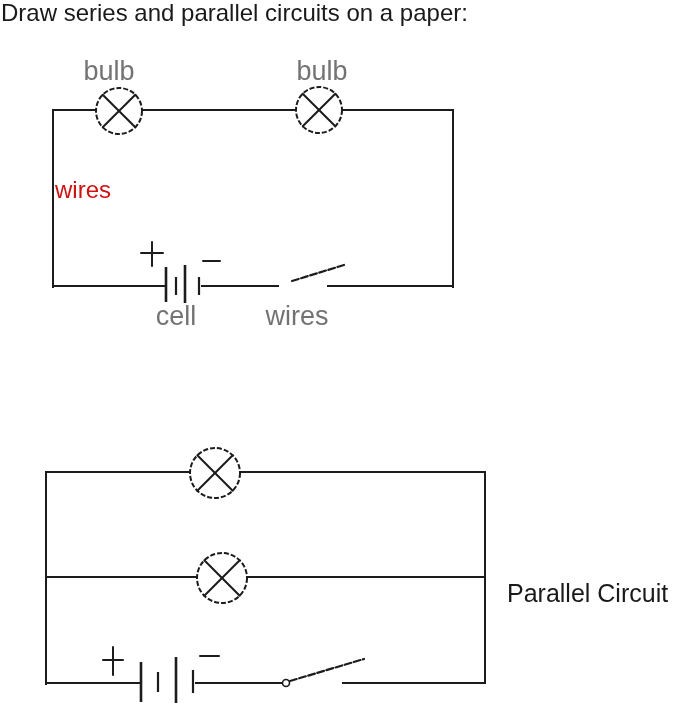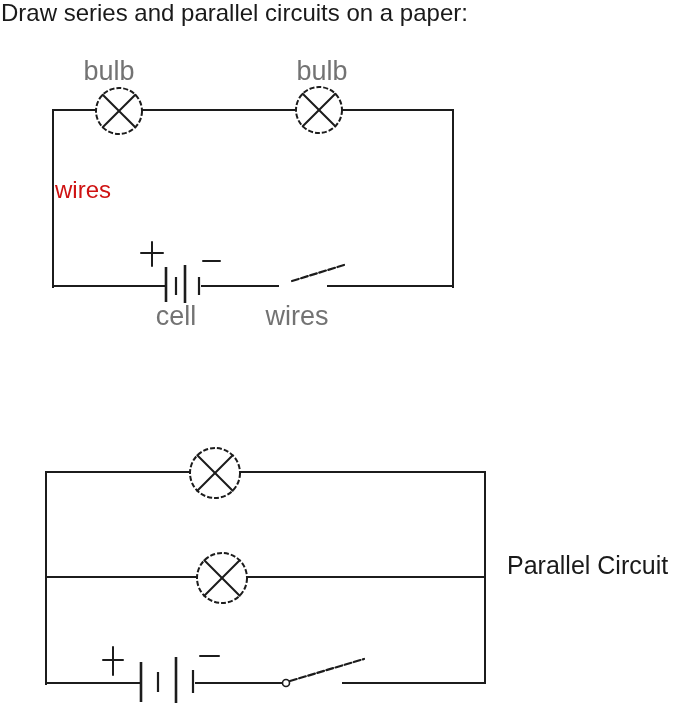--- a/index.html
+++ b/index.html
@@ -42,21 +42,21 @@
   .centered {
     transform: translateX(-50%);
   }
   .wires-label {
     left: 55px;
     top: 177px;
     font-size: 24px;
     color: #cf1212;
   }
   .series-heading { left: 505px; top: 188px; }
-  .parallel-heading { left: 507px; top: 552px; }
+  .parallel-heading { left: 507px; top: 580px; }
   .lbl-bulb1 { left: 109px; top: 57px; }
   .lbl-bulb2 { left: 322px; top: 57px; }
   .lbl-cell { left: 176px; top: 302px; text-align: right; }
   .lbl-switch { left: 297px; top: 302px; }
 
   svg .wire {
     stroke: #1c1c1c;
     stroke-width: 2;
     fill: none;
     stroke-linecap: square;

